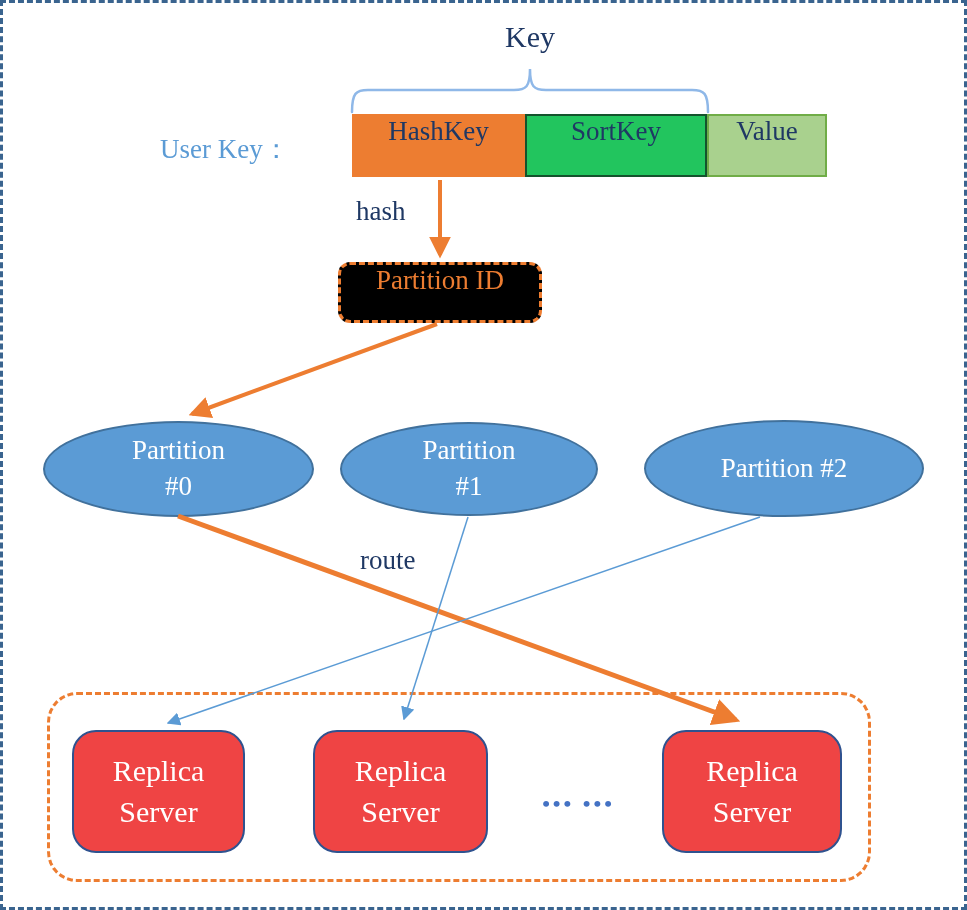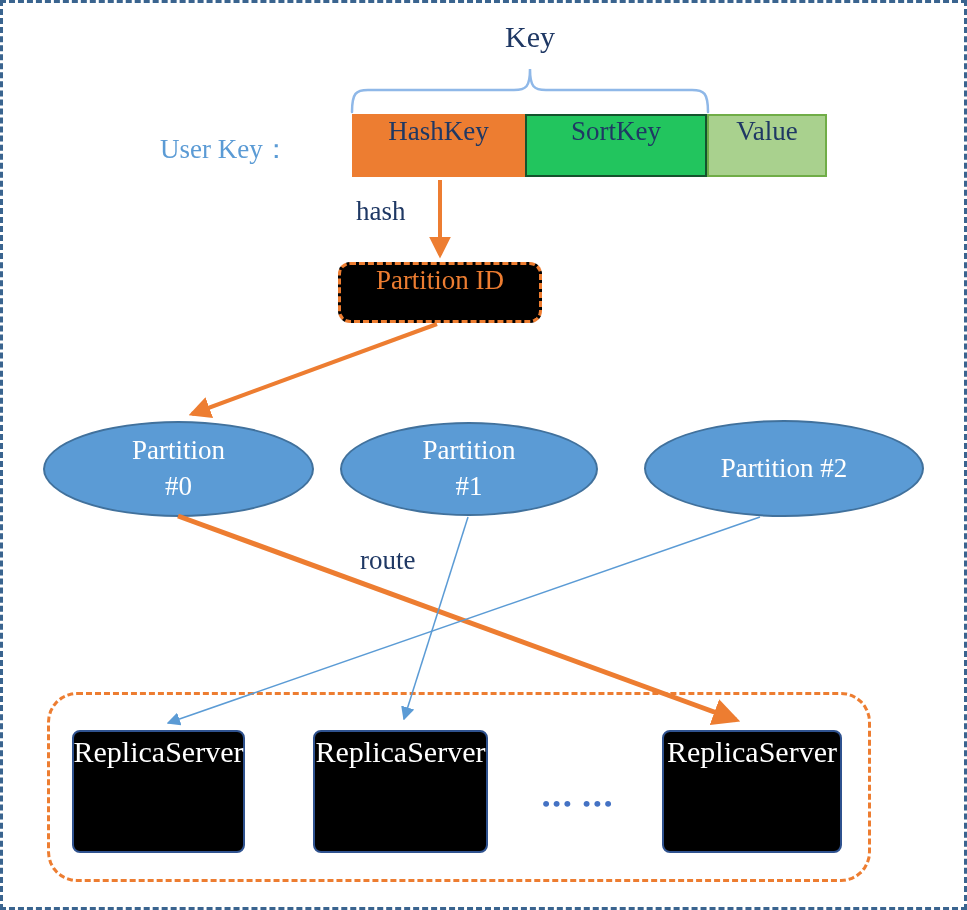--- a/index.html
+++ b/index.html
@@ -63,23 +63,23 @@
     font-size:27px;
   }
 
   .replica-container{
     left:47px;top:692px;width:824px;height:190px;
     border:3px dashed #ED7D31;border-radius:30px;
     background:transparent;
   }
   .replica{
     top:730px;height:123px;
-    background:#000000;border:2px solid #2F528F;border-radius:8px;
+    background:#ef4444;border:2px solid #2F528F;border-radius:24px;
     color:#ffffff;font-size:30px;line-height:1.35;text-align:center;
-    flex-direction:row;
+    flex-direction:column;
   }
   .replica-1{left:72px;width:173px;}
   .replica-2{left:313px;width:175px;}
   .replica-3{left:662px;width:180px;}
 
   .dots{
     left:516px;top:789px;width:125px;height:30px;
     color:#4472C4;font-size:22px;font-weight:bold;
     letter-spacing:3px;text-align:center;line-height:30px;
     white-space:nowrap;

